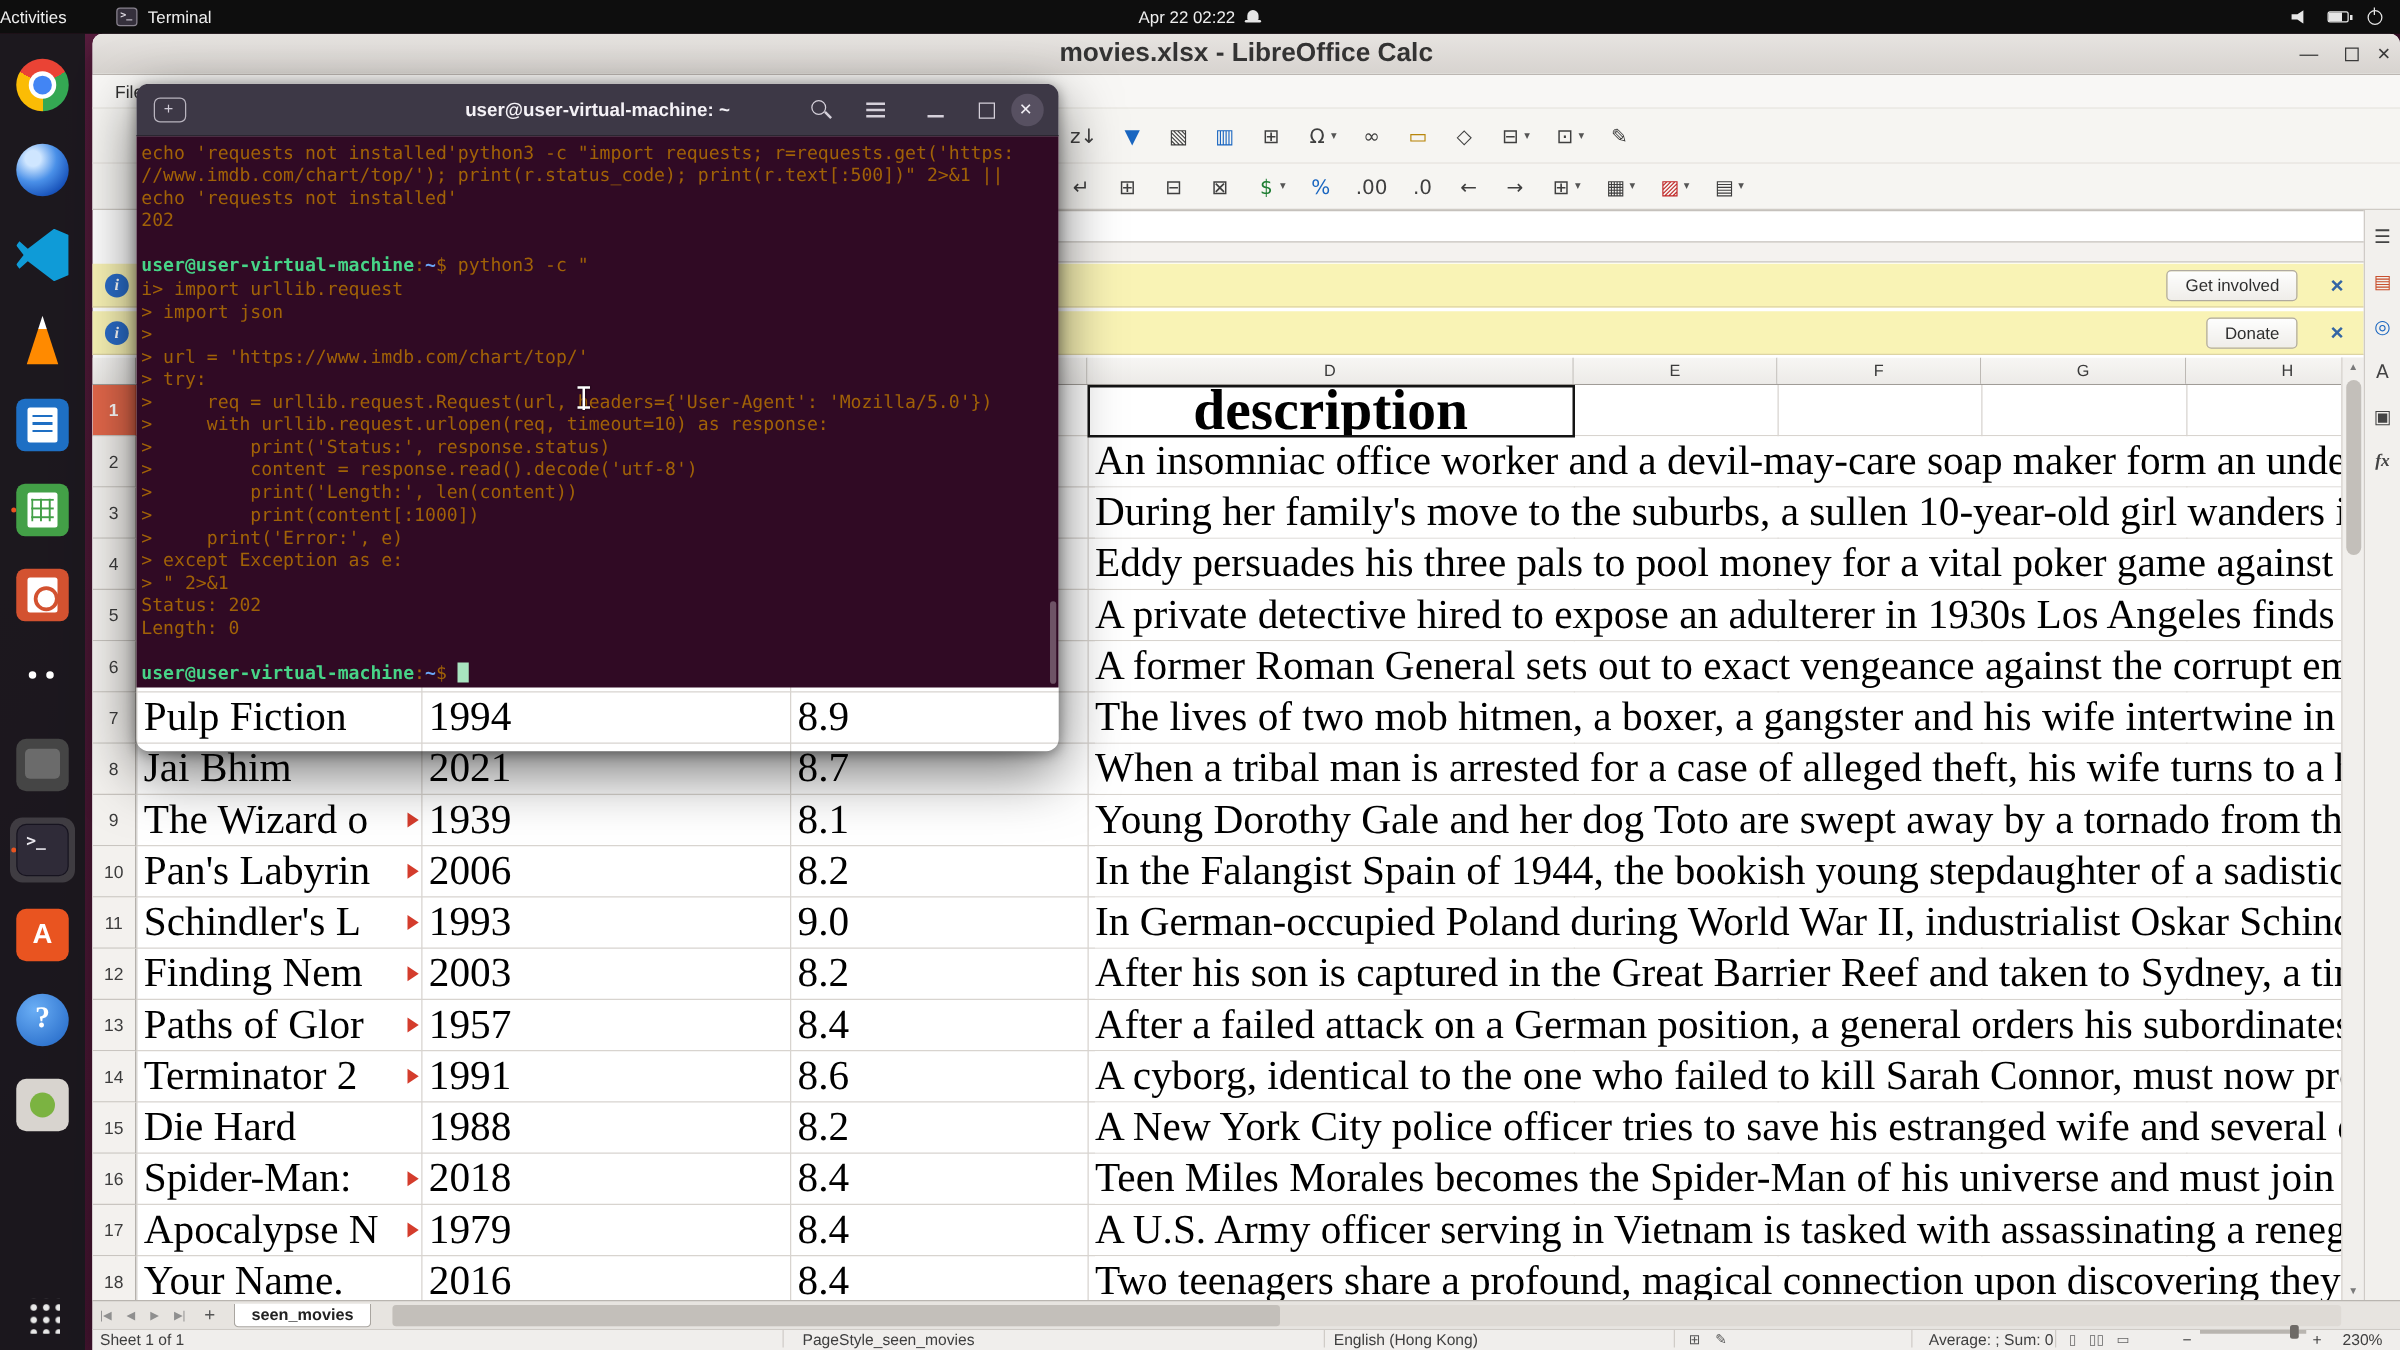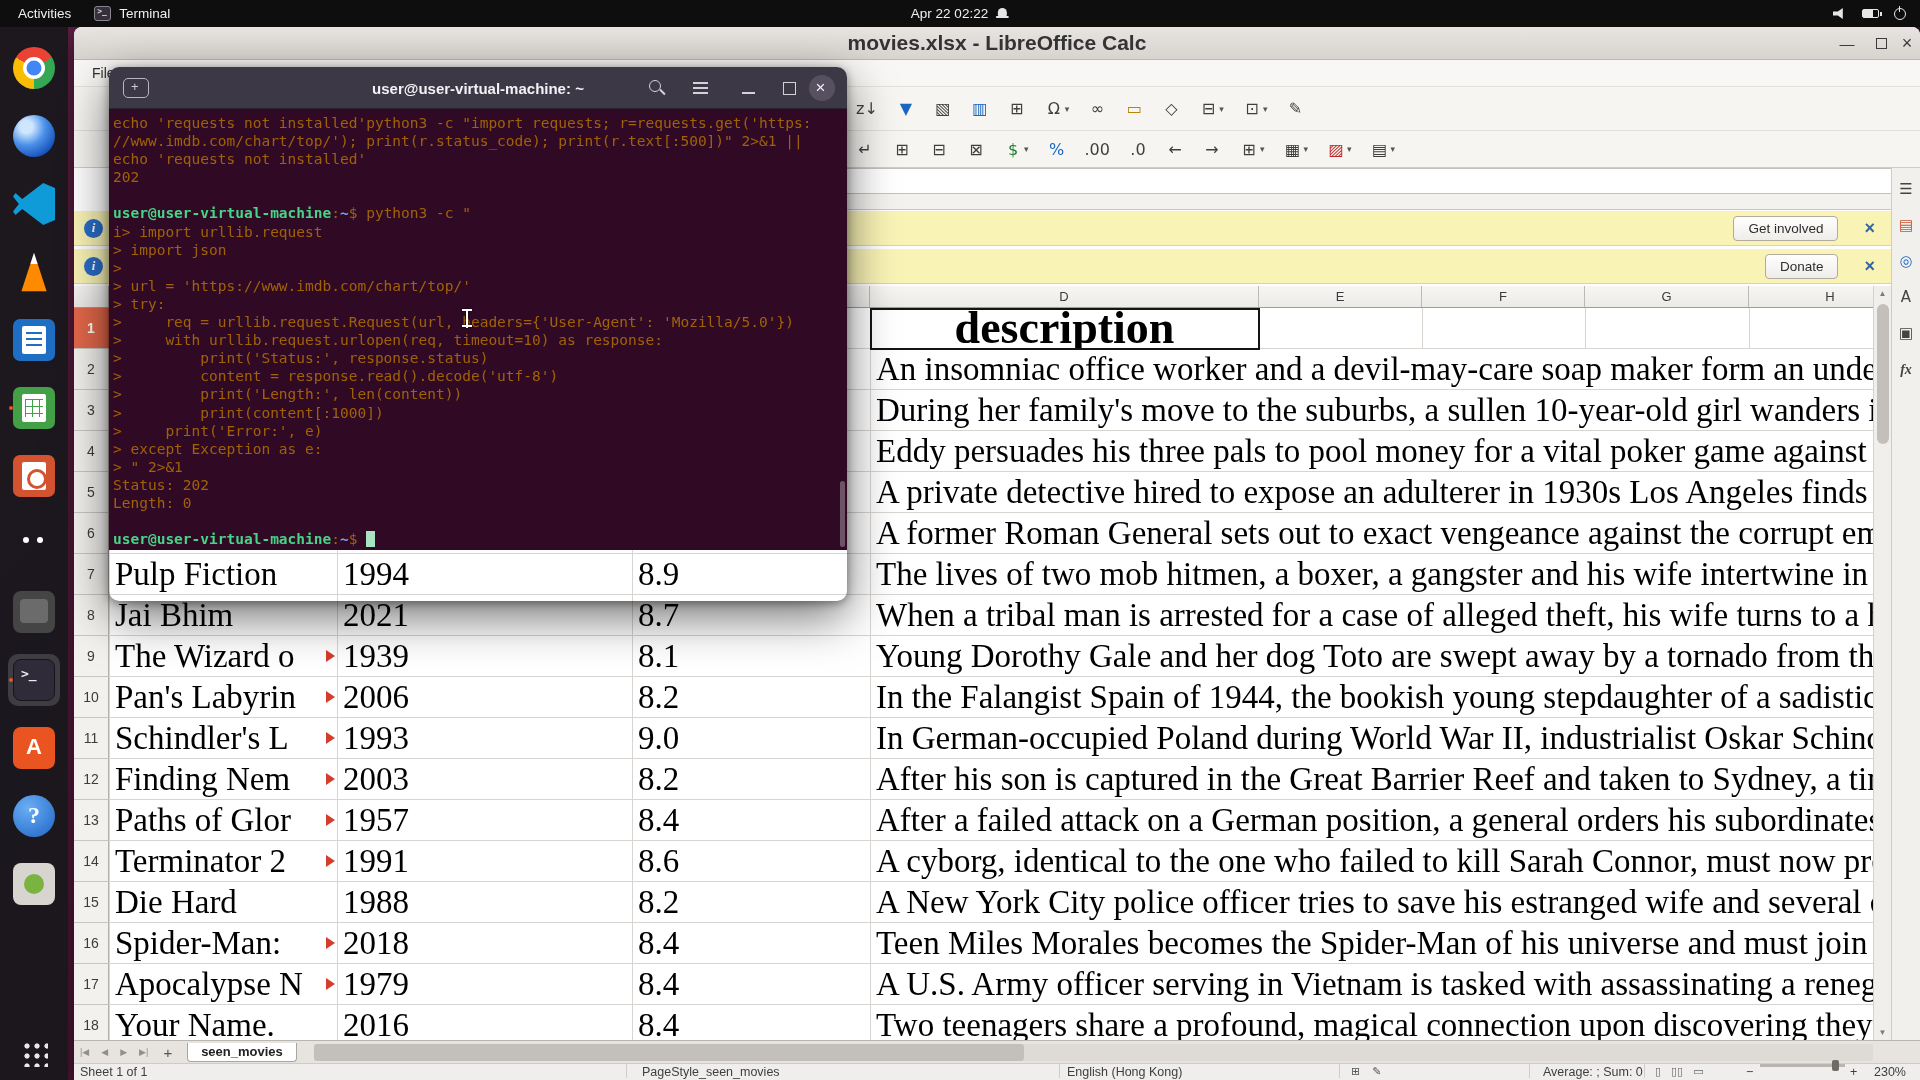--- a/index.html
+++ b/index.html
@@ -4,21 +4,21 @@
 <style>
   * { margin:0; padding:0; box-sizing:border-box; }
   html,body { width:1920px; height:1080px; overflow:hidden; background:#1d0815; }
   #screen { position:relative; width:1920px; height:1080px; overflow:hidden;
             background:linear-gradient(135deg,#5e1f42 0%,#3a1029 60%,#24091b 100%);
             font-family:"Liberation Sans", sans-serif; }
 
   
   #topbar { position:absolute; left:0; top:0; width:1920px; height:27px; background:#0e0e0e;
             color:#efefef; font-size:13.5px; display:flex; align-items:center; z-index:40; }
-  .tb-left { display:flex; align-items:center; gap:23px; padding-left:18px; }
+  .tb-left { display:flex; align-items:center; gap:40px; }
   .app-focus { display:flex; align-items:center; gap:8px; }
   .mini-term { width:17px; height:15px; background:#35303c; border:1px solid #8a8490; border-radius:3px; position:relative; }
   .mini-term::after { content:">_"; position:absolute; left:2px; top:0px; font:bold 8px "DejaVu Sans Mono",monospace; color:#dcd8e0; }
   .tb-center { position:absolute; left:50%; transform:translateX(-50%); height:100%; display:flex; align-items:center; gap:8px; }
   .bell { width:13px; height:13px; position:relative; display:inline-block; }
   .bell::before { content:""; position:absolute; left:2px; top:1px; width:9px; height:8px; background:#e6e6e6; border-radius:5px 5px 1px 1px; }
   .bell::after { content:""; position:absolute; left:0; top:9px; width:13px; height:2px; background:#e6e6e6; border-radius:1px; }
   .tb-right { margin-left:auto; display:flex; align-items:center; gap:15px; padding-right:14px; }
   .tr-volume { width:14px; height:12px; background:#e6e6e6; clip-path:polygon(0 33%,35% 33%,70% 5%,70% 95%,35% 67%,0 67%); }
   .tr-batt { width:17px; height:9px; border:1px solid #e6e6e6; border-radius:2px; position:relative;

